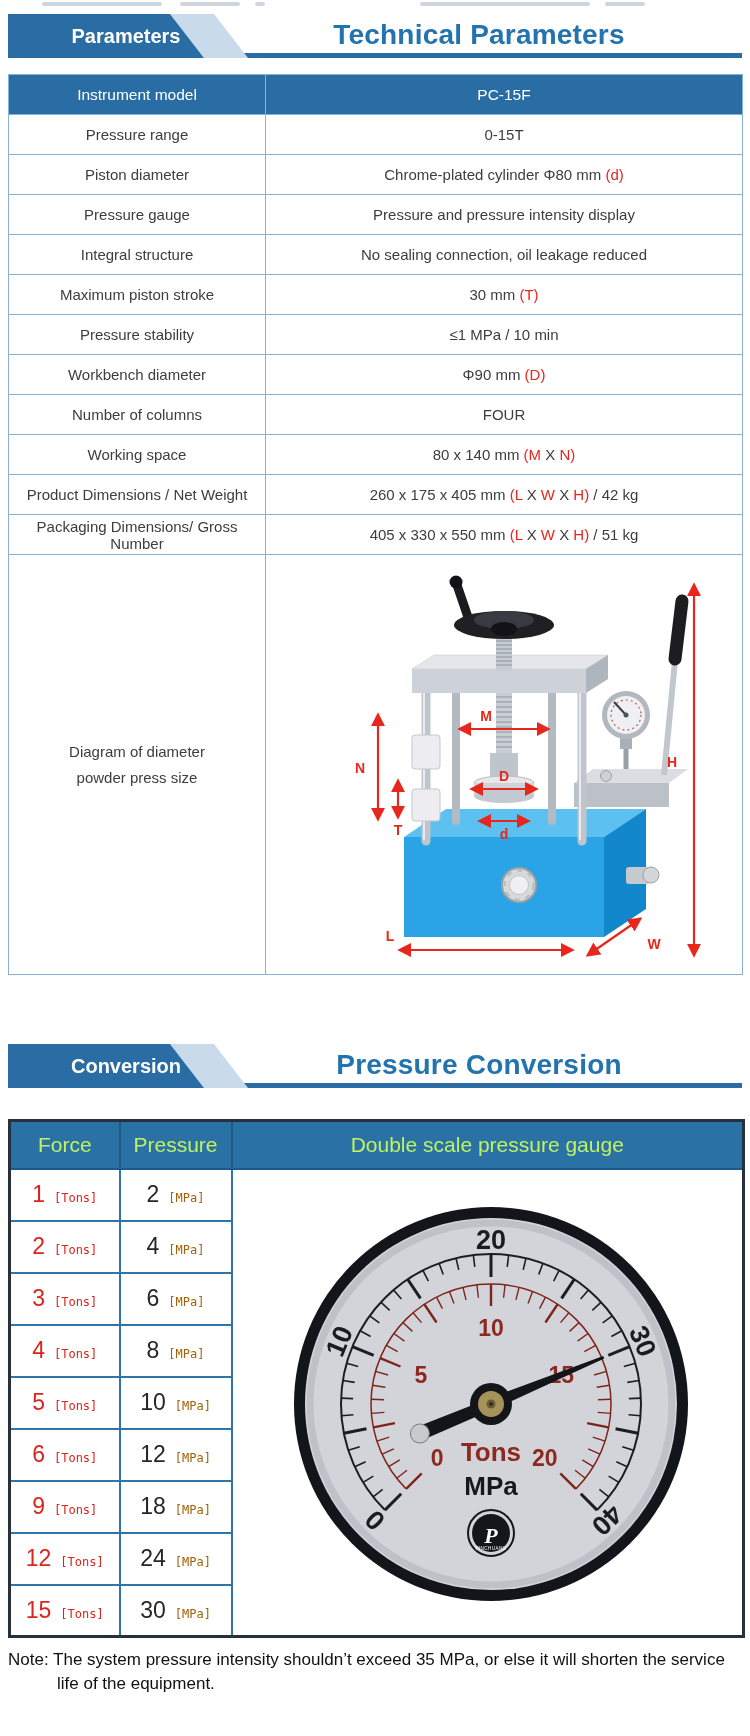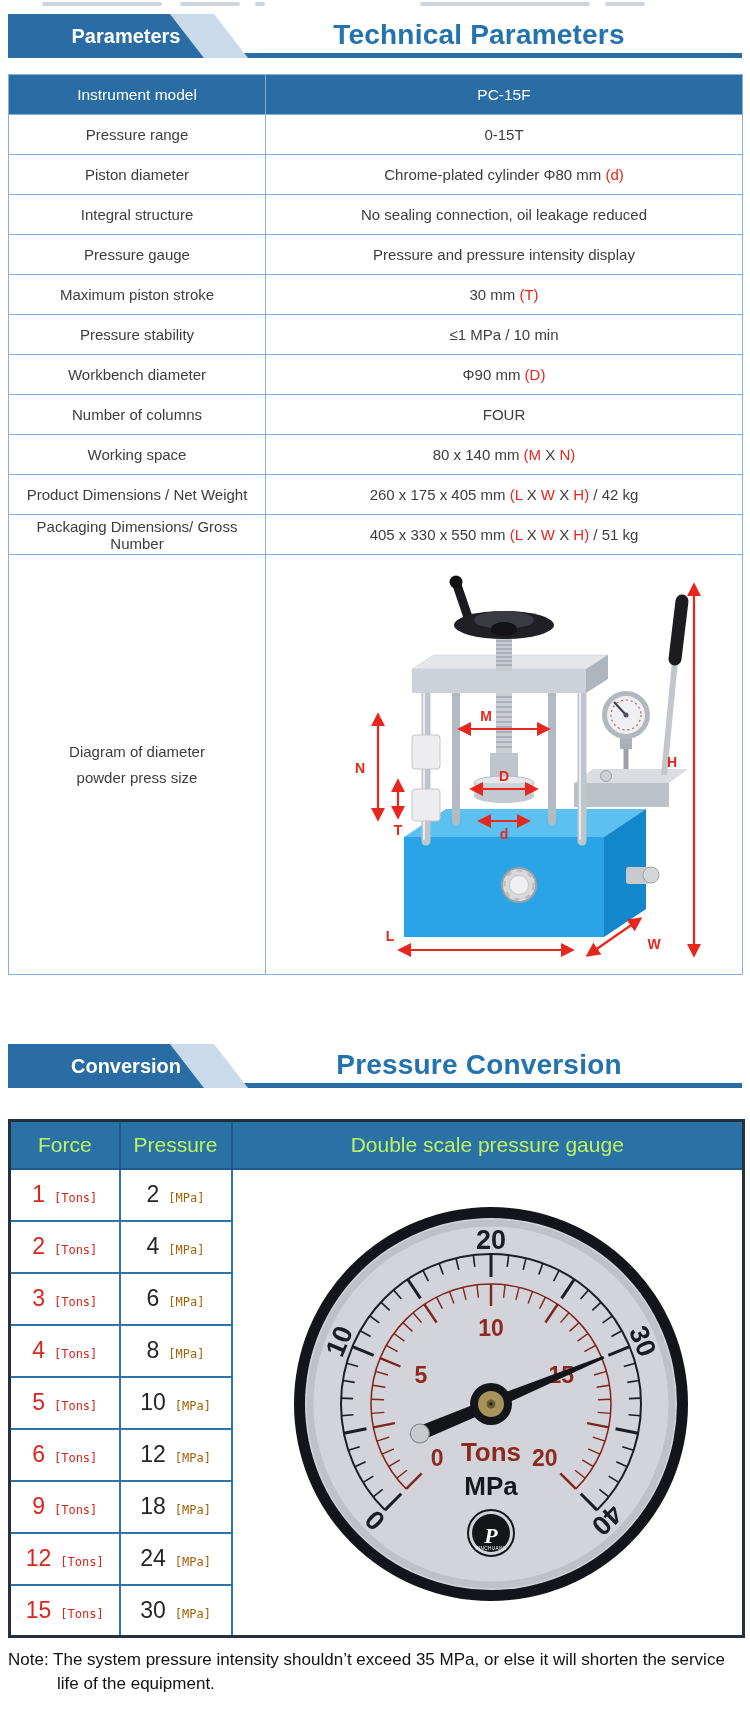--- a/index.html
+++ b/index.html
@@ -97,26 +97,26 @@
     <tbody>
         <tr class="spec-row">
           <td>Pressure range</td>
           <td><span>0-15T</span></td>
         </tr>
         <tr class="spec-row">
           <td>Piston diameter</td>
           <td><span>Chrome-plated cylinder  Φ80 mm </span><span class="red">(d)</span></td>
         </tr>
         <tr class="spec-row">
+          <td>Pressure gauge</td>
+          <td><span>Pressure and pressure intensity display</span></td>
+        </tr>
+        <tr class="spec-row">
           <td>Integral structure</td>
           <td><span>No sealing connection, oil leakage reduced</span></td>
-        </tr>
-        <tr class="spec-row">
-          <td>Pressure gauge</td>
-          <td><span>Pressure and pressure intensity display</span></td>
         </tr>
         <tr class="spec-row">
           <td>Maximum piston stroke</td>
           <td><span>30 mm </span><span class="red">(T)</span></td>
         </tr>
         <tr class="spec-row">
           <td>Pressure stability</td>
           <td><span>≤1 MPa / 10 min</span></td>
         </tr>
         <tr class="spec-row">

